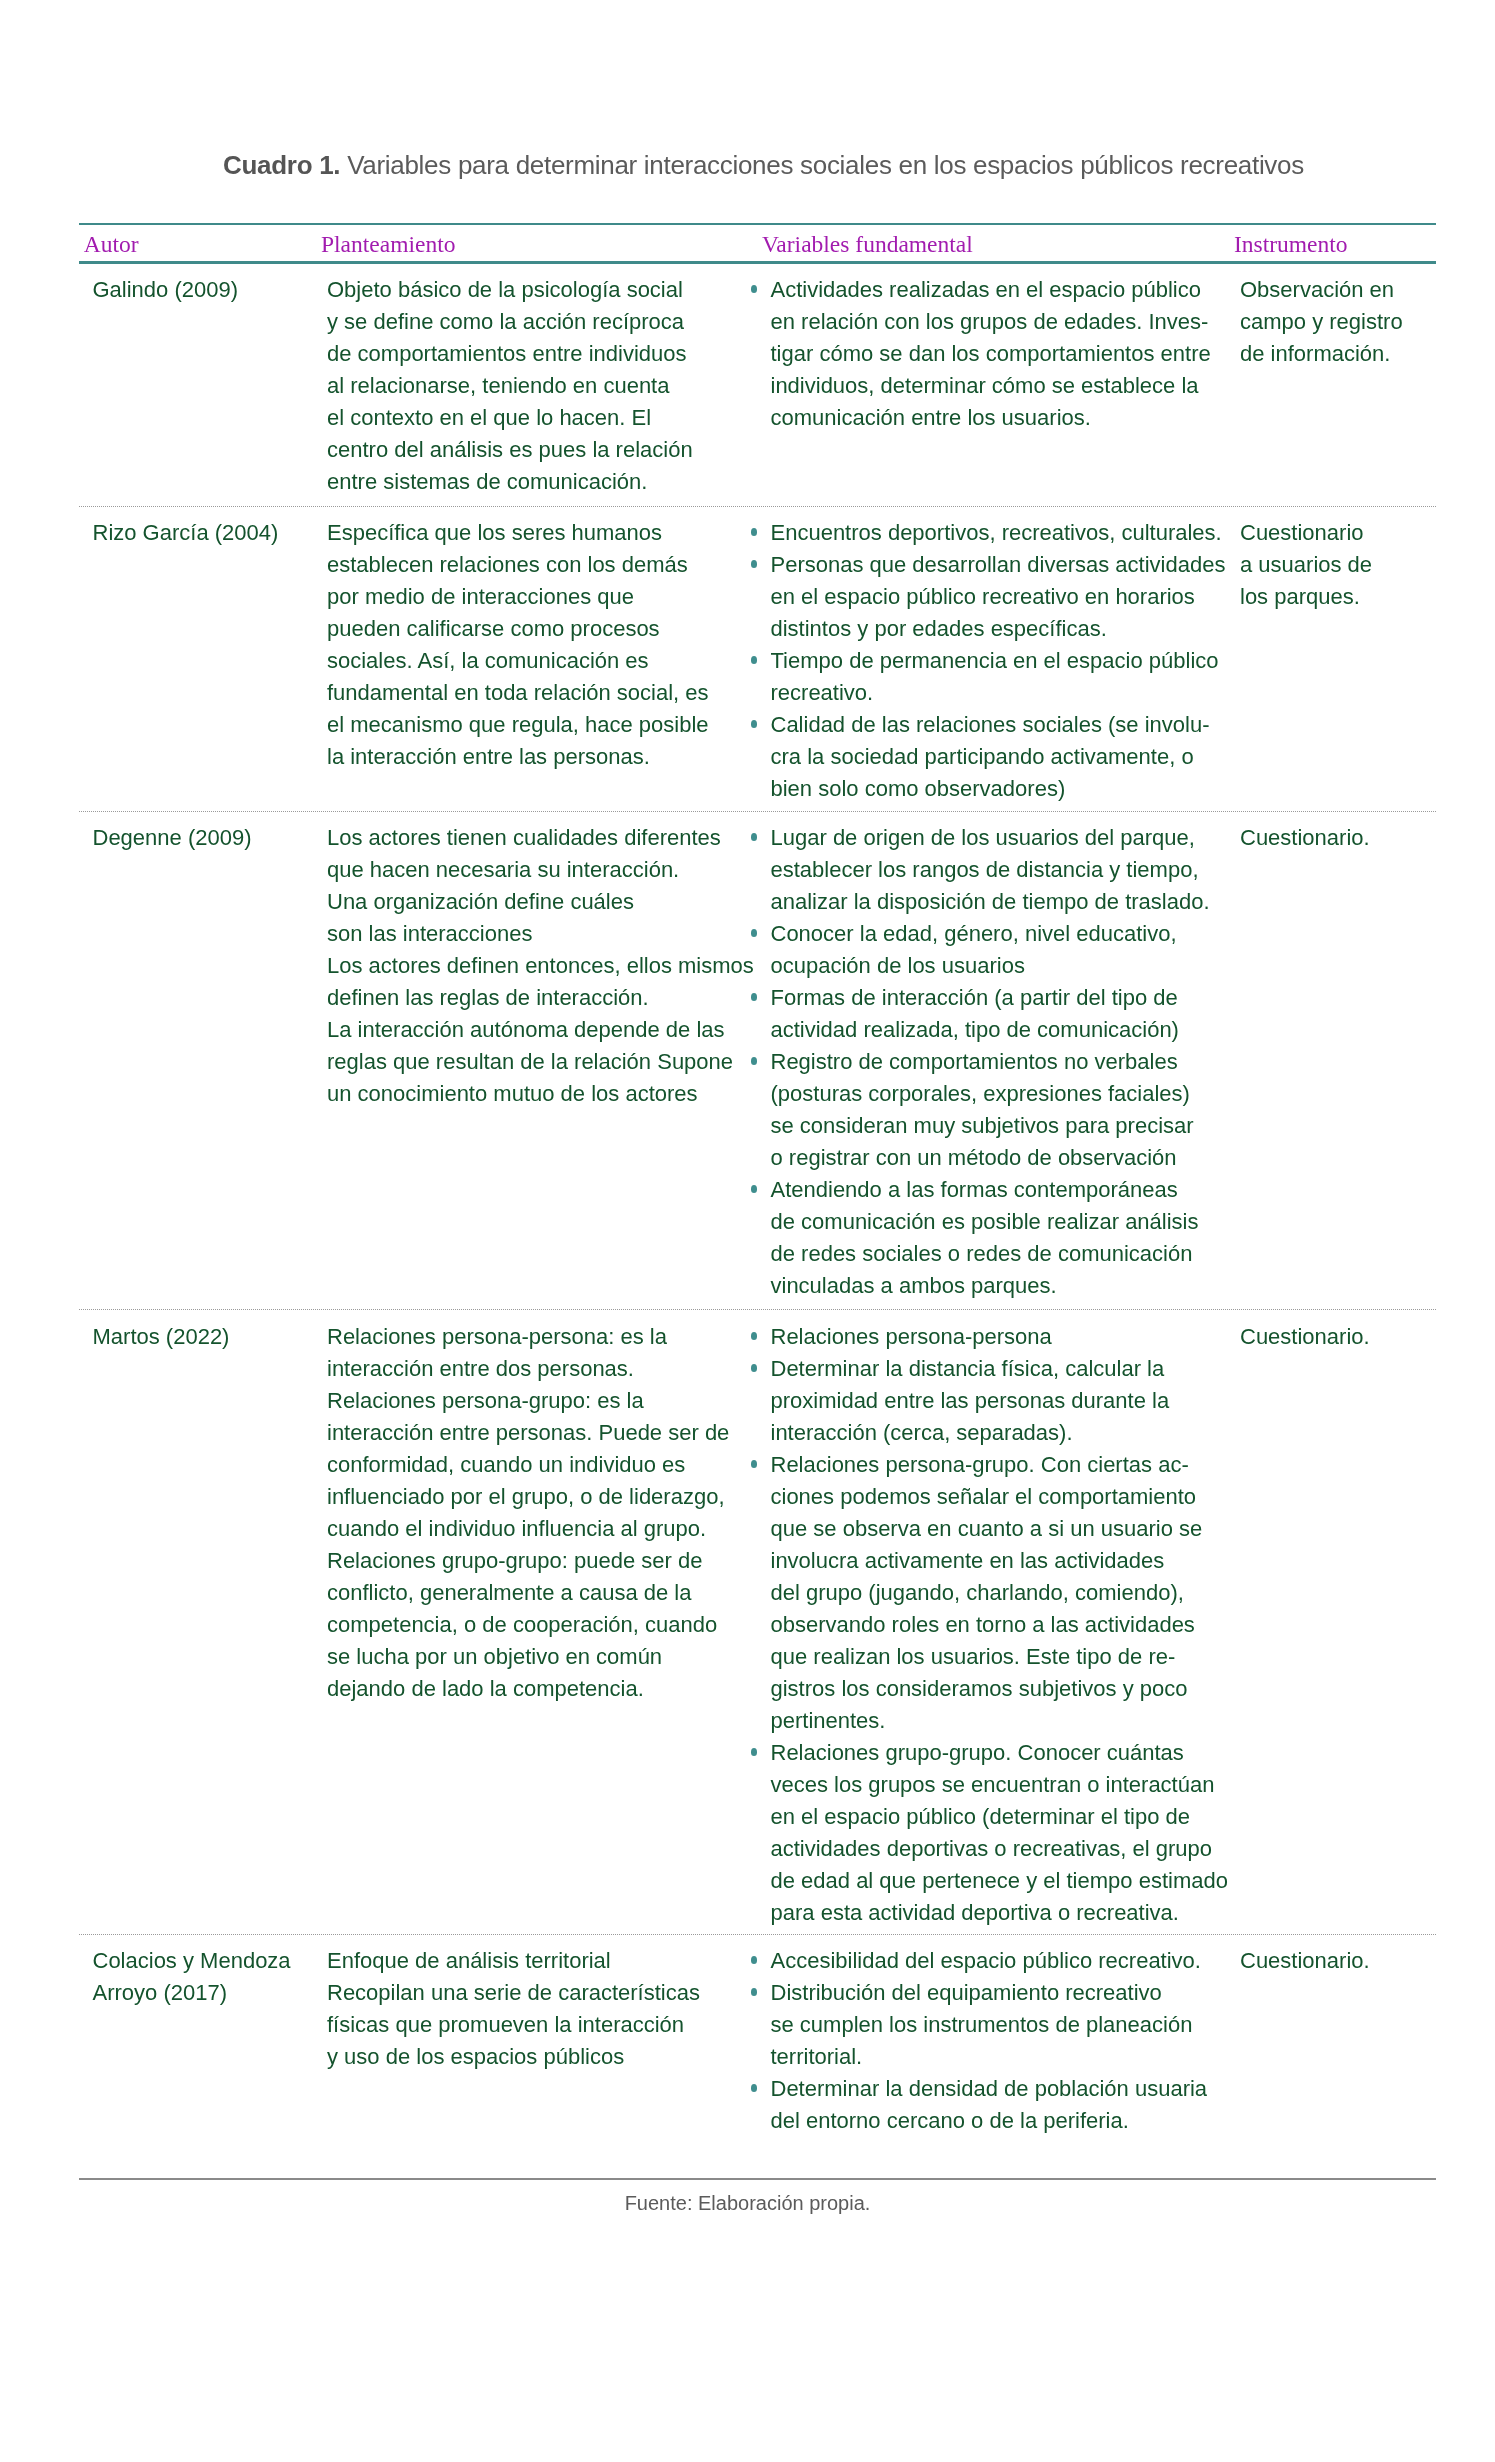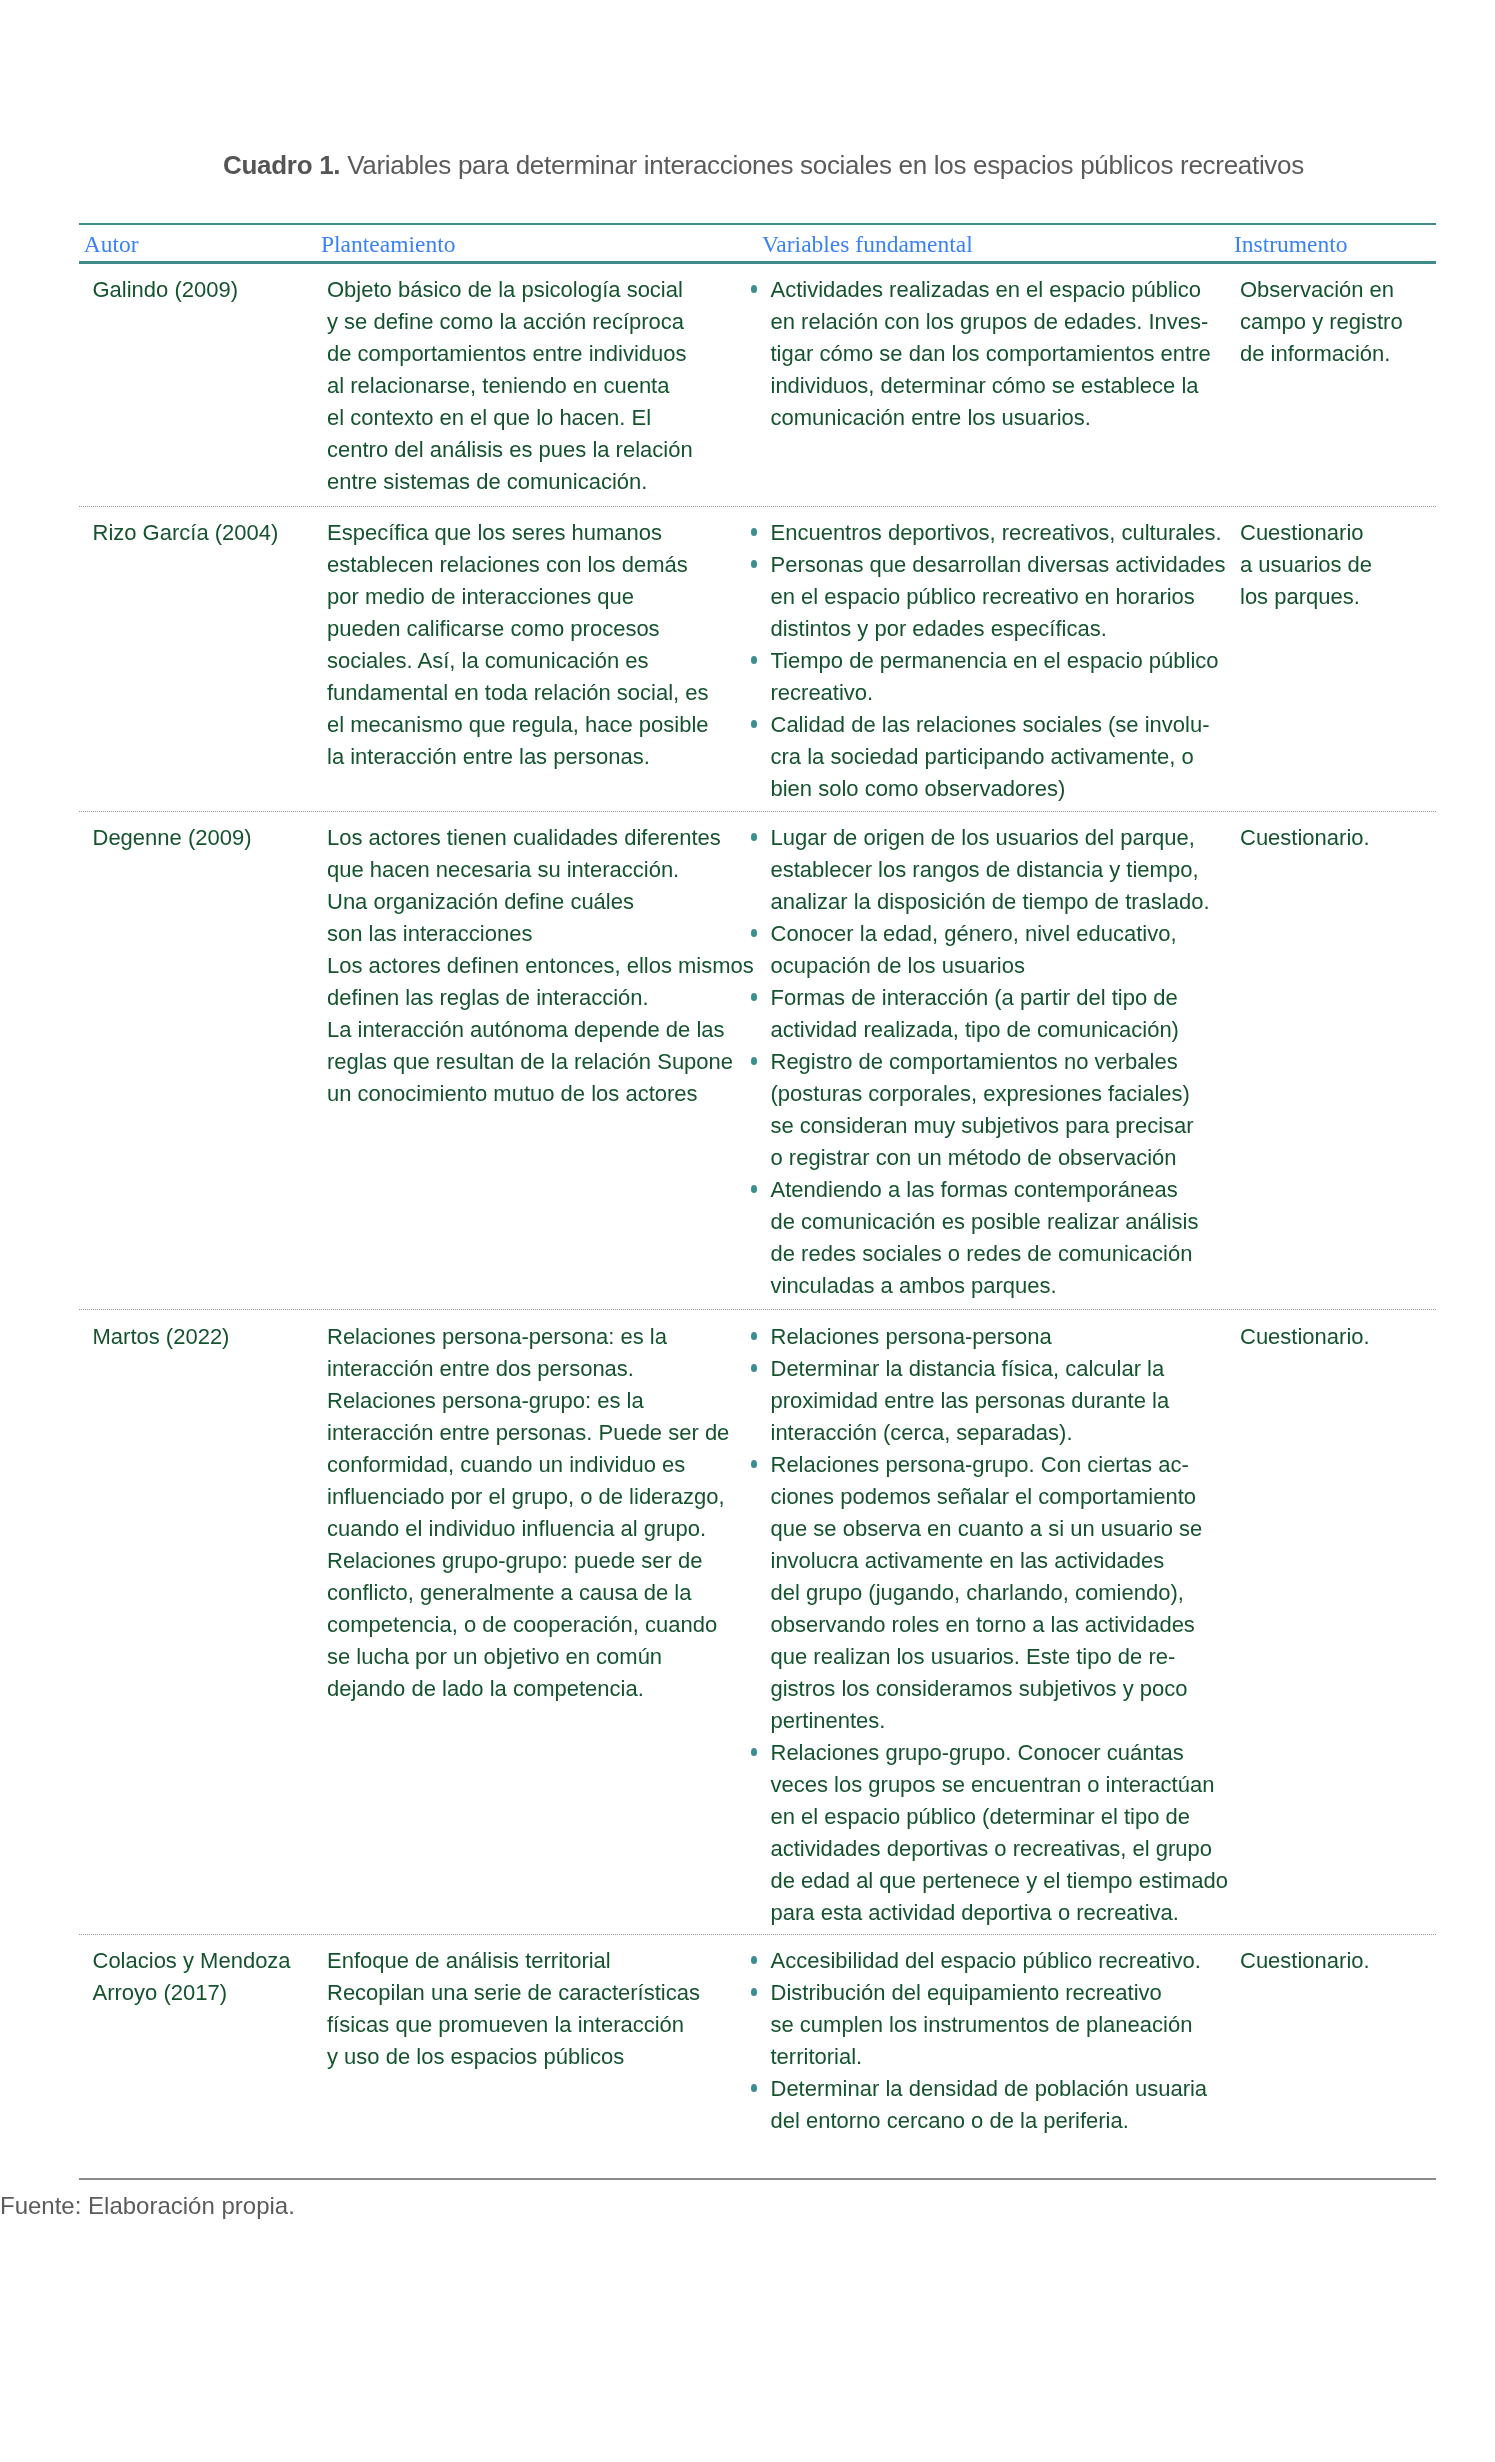--- a/index.html
+++ b/index.html
@@ -11,21 +11,21 @@
     letter-spacing: -0.3px;
     padding-left: 32px;
   }
   .caption .label { font-weight: bold; color: #555555; }
   .table {
     position: absolute; left: 79px; width: 1357px; top: 223px;
   }
   .rule-teal-top { height: 2.3px; background: #3f8a8a; }
   .header {
     position: relative; height: 36px;
-    font-family: "Liberation Serif", serif; font-size: 23.5px; color: #3b82f6;
+    font-family: "Liberation Serif", serif; font-size: 23.5px; color: #a21caf;
   }
   .header span { position: absolute; top: 5.9px; }
   .rule-teal-bottom { height: 2.3px; background: #3f8a8a; }
   .row {
     position: relative;
     font-family: Liberation Sans, sans-serif; font-size: 22px; color: #14532d;
     line-height: 32px;
   }
   .row .cell { position: absolute; top: 10.6px; }
   .row .c-autor { left: 13.5px; width: 223px; }
@@ -39,22 +39,22 @@
     border-radius: 50%; background: #3f8e8e;
   }
   .divider-dotted {
     position: absolute; left: 0; width: 1357px; height: 0;
     border-top: 1.8px dotted #9a9a9a;
   }
   .rule-grey {
     position: absolute; left: 0; width: 1357px; height: 2.3px; background: #8a8a8a;
   }
   .source {
-    position: absolute; left: 0; right: 0; top: 2192px; 
-    font-family: "Liberation Sans", sans-serif; font-size: 24px; color: #5b5b5b;
+    position: absolute; left: 0; right: 0; top: 2192px; text-align: center;
+    font-family: "Liberation Sans", sans-serif; font-size: 20px; color: #5b5b5b;
   }
 </style>
 </head>
 <body>
 
 <div class="page">
 
   <div class="caption">
     <span class="label">Cuadro 1.</span><span> Variables para determinar interacciones sociales en los espacios públicos recreativos</span>
   </div>

